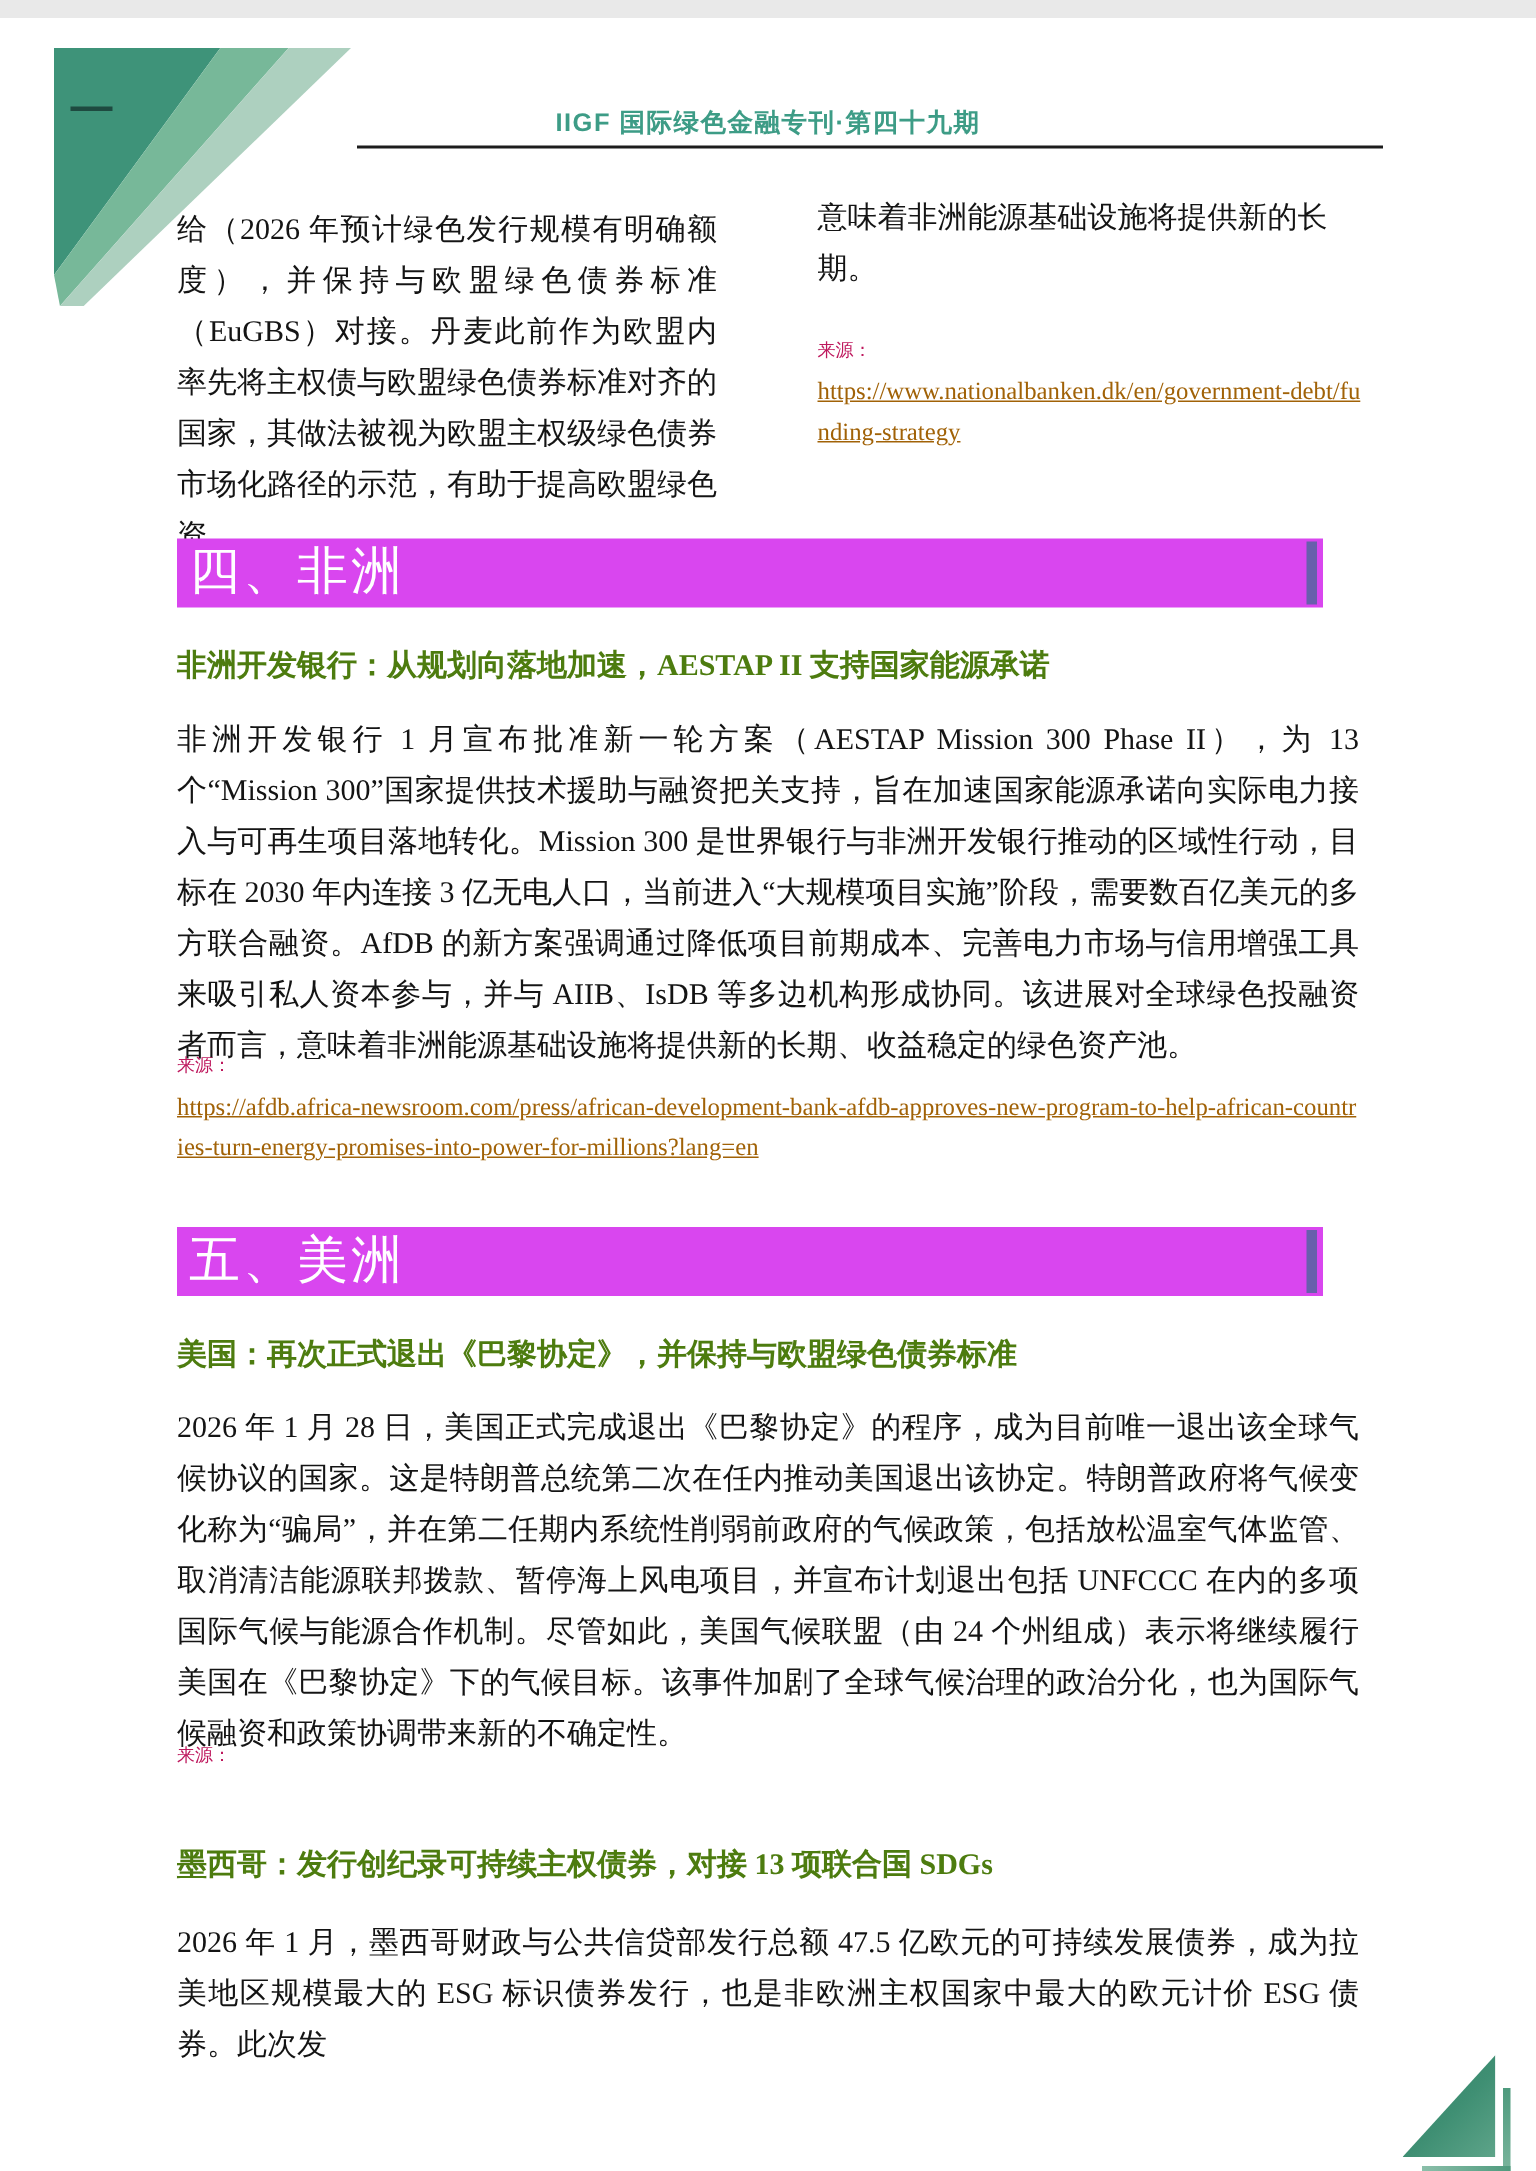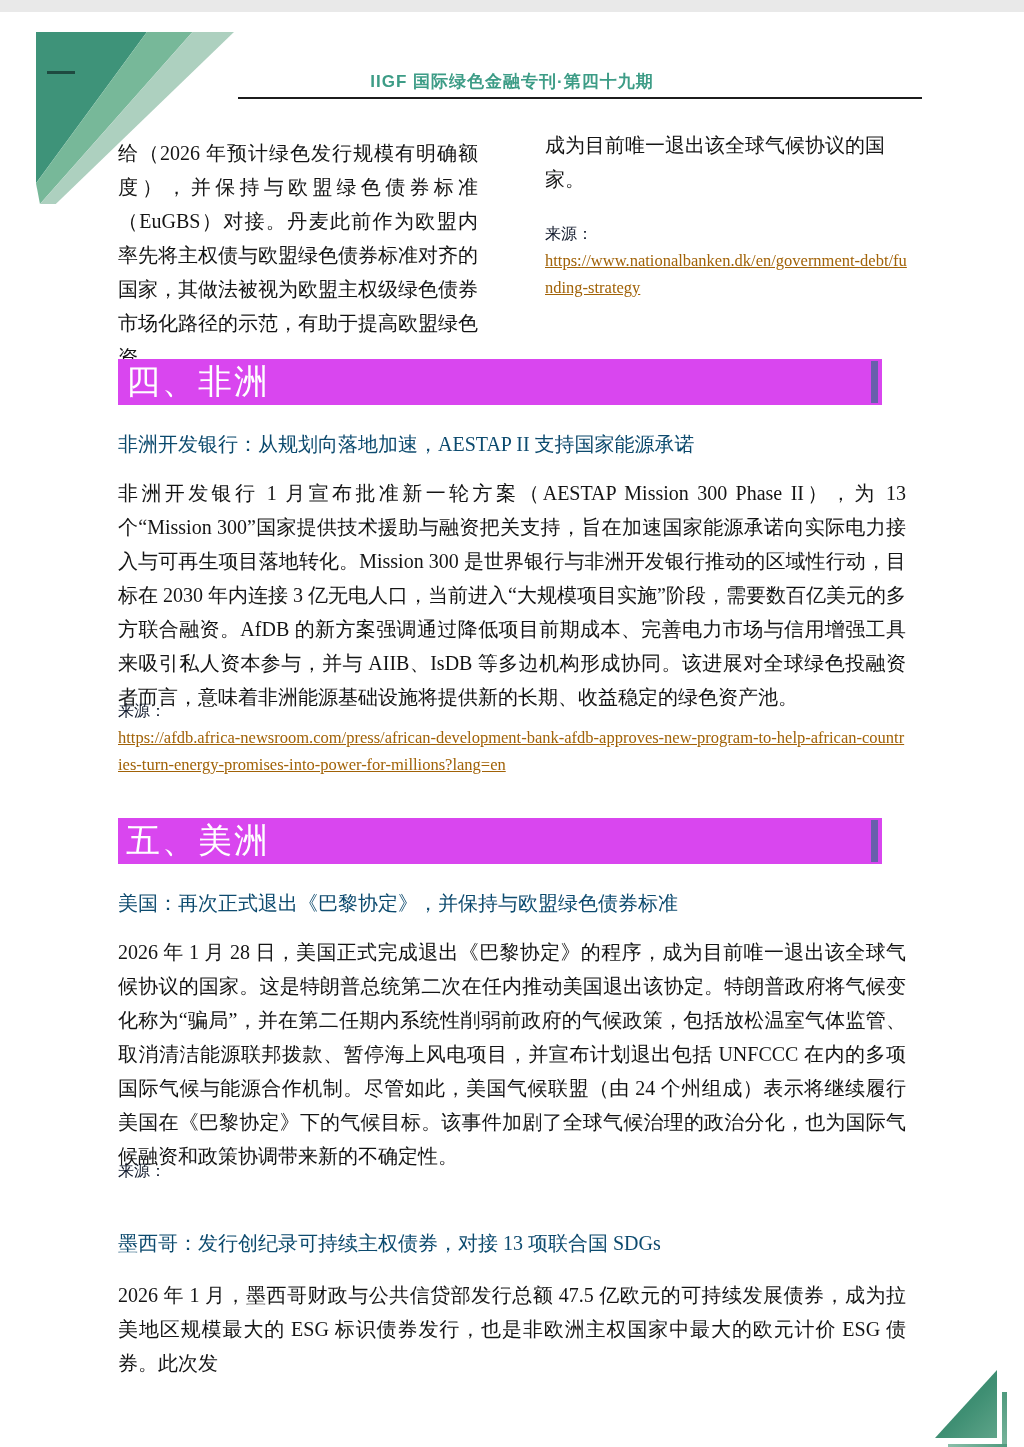--- a/index.html
+++ b/index.html
@@ -35,21 +35,21 @@
   
   .intro-left  { position: absolute; left: 118px; top: 124px; width: 360px; }
   .intro-right { position: absolute; left: 545px; top: 116px; width: 362px; }
   .body-text {
     font-size: 20px; line-height: 34px; color: #141414;
     text-align: justify; text-justify: inter-ideograph;
   }
   .intro-right .body-text { text-align: left; }
 
   
-  .source-label { font-size: 16px; line-height: 26px; color: #0f172a; }
+  .source-label { font-size: 12px; line-height: 26px; color: #be185d; font-family: Liberation Mono, monospace; }
   .source-link {
     display: inline-block; font-size: 16.5px; line-height: 27px;
     color: #a16207; text-decoration: underline; word-break: break-all;
   }
   .source-link.blue { color: #3C3CCB; }
   .intro-right .source-block { margin-top: 25px; }
 
   
   .section-bar {
     position: absolute; left: 118px; width: 764px; height: 46px;
@@ -60,21 +60,21 @@
   .section-bar::after {
     content: ""; position: absolute; right: 4px; top: 2px; bottom: 2px; width: 7px;
     background: #0b7474; opacity: .55;
   }
   .bar-africa   { top: 347px; }
   .bar-americas { top: 806px; }
 
   
   .subheading {
     position: absolute; left: 118px; width: 788px;
-    font-size: 20px; font-weight: normal; color: #0c4a6e; line-height: 30px;
+    font-size: 20px; font-weight: bold; color: #4d7c0f; line-height: 30px;
   }
   .sub-africa { top: 417px; }
   .sub-us     { top: 876px; }
   .sub-mexico { top: 1216px; }
 
   
   .para { position: absolute; left: 118px; width: 788px; }
   .para-africa { top: 464px; }
   .para-us     { top: 923px; }
   .para-mexico { top: 1266px; }
@@ -107,21 +107,21 @@
     <div class="logo-dash"></div>
   </div>
 
   <div class="header-title">IIGF 国际绿色金融专刊·第四十九期</div>
   <div class="header-rule"></div>
 
   <div class="intro-left">
     <p class="body-text">给（2026 年预计绿色发行规模有明确额度），并保持与欧盟绿色债券标准（EuGBS）对接。丹麦此前作为欧盟内率先将主权债与欧盟绿色债券标准对齐的国家，其做法被视为欧盟主权级绿色债券市场化路径的示范，有助于提高欧盟绿色资</p>
   </div>
   <div class="intro-right">
-    <p class="body-text">成为目前唯一退出该全球气候协议的国家。</p>
+    <p class="body-text">意味着非洲能源基础设施将提供新的长期。</p>
     <div class="source-block">
       <div class="source-label">来源：</div>
       <a class="source-link" href="#">https://www.nationalbanken.dk/en/government-debt/funding-strategy</a>
     </div>
   </div>
 
   <div class="section-bar bar-africa">四、非洲</div>
   <div class="subheading sub-africa">非洲开发银行：从规划向落地加速，AESTAP II 支持国家能源承诺</div>
   <div class="para para-africa">
     <p class="body-text">非洲开发银行 1 月宣布批准新一轮方案（AESTAP Mission 300 Phase II），为 13 个“Mission 300”国家提供技术援助与融资把关支持，旨在加速国家能源承诺向实际电力接入与可再生项目落地转化。Mission 300 是世界银行与非洲开发银行推动的区域性行动，目标在 2030 年内连接 3 亿无电人口，当前进入“大规模项目实施”阶段，需要数百亿美元的多方联合融资。AfDB 的新方案强调通过降低项目前期成本、完善电力市场与信用增强工具来吸引私人资本参与，并与 AIIB、IsDB 等多边机构形成协同。该进展对全球绿色投融资者而言，意味着非洲能源基础设施将提供新的长期、收益稳定的绿色资产池。</p>

